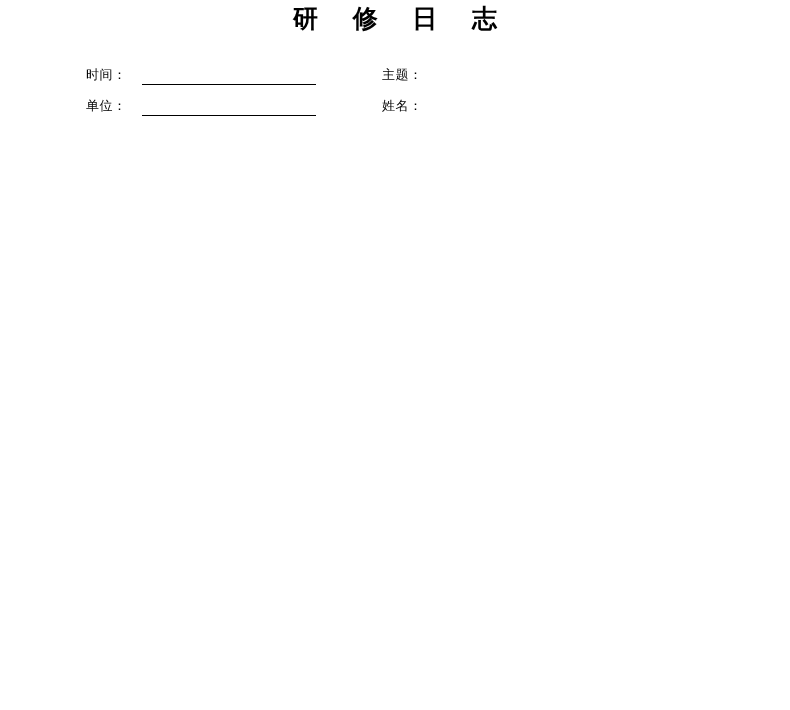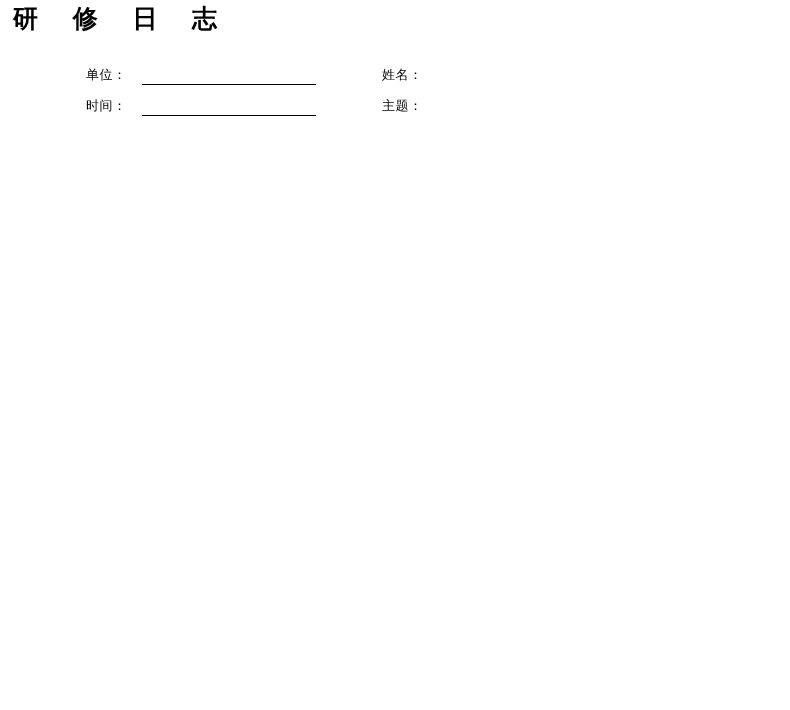--- a/index.html
+++ b/index.html
@@ -19,20 +19,21 @@
     position: relative;
     width: 790px;
     height: 710px;
     background: #ffffff;
   }
   .doc-title {
     position: absolute;
     top: 2px;
     left: 0;
     width: 790px;
+    text-align: center;
     font-family: "DejaVu Serif", "Liberation Serif", serif;
     font-size: 25px;
     font-weight: bold;
     letter-spacing: 13px;
     text-indent: 13px;
     color: #000000;
     line-height: 34px;
     white-space: pre;
   }
   .fields {
@@ -91,30 +92,30 @@
 </head>
 <body>
 
 <div class="page">
 
   <div class="doc-title">研 修 日 志</div>
 
   <div class="fields">
 
     <div class="field-row">
-      <span class="label-left">单位：</span>
+      <span class="label-left">时间：</span>
       <span class="rule"></span>
-      <span class="label-right">姓名：</span>
+      <span class="label-right">主题：</span>
       <span class="value-right"></span>
     </div>
 
     <div class="field-row">
-      <span class="label-left">时间：</span>
+      <span class="label-left">单位：</span>
       <span class="rule"></span>
-      <span class="label-right">主题：</span>
+      <span class="label-right">姓名：</span>
       <span class="value-right"></span>
     </div>
 
   </div>
 
   <div class="body-area"></div>
 
 </div>
 
 </body></html>

